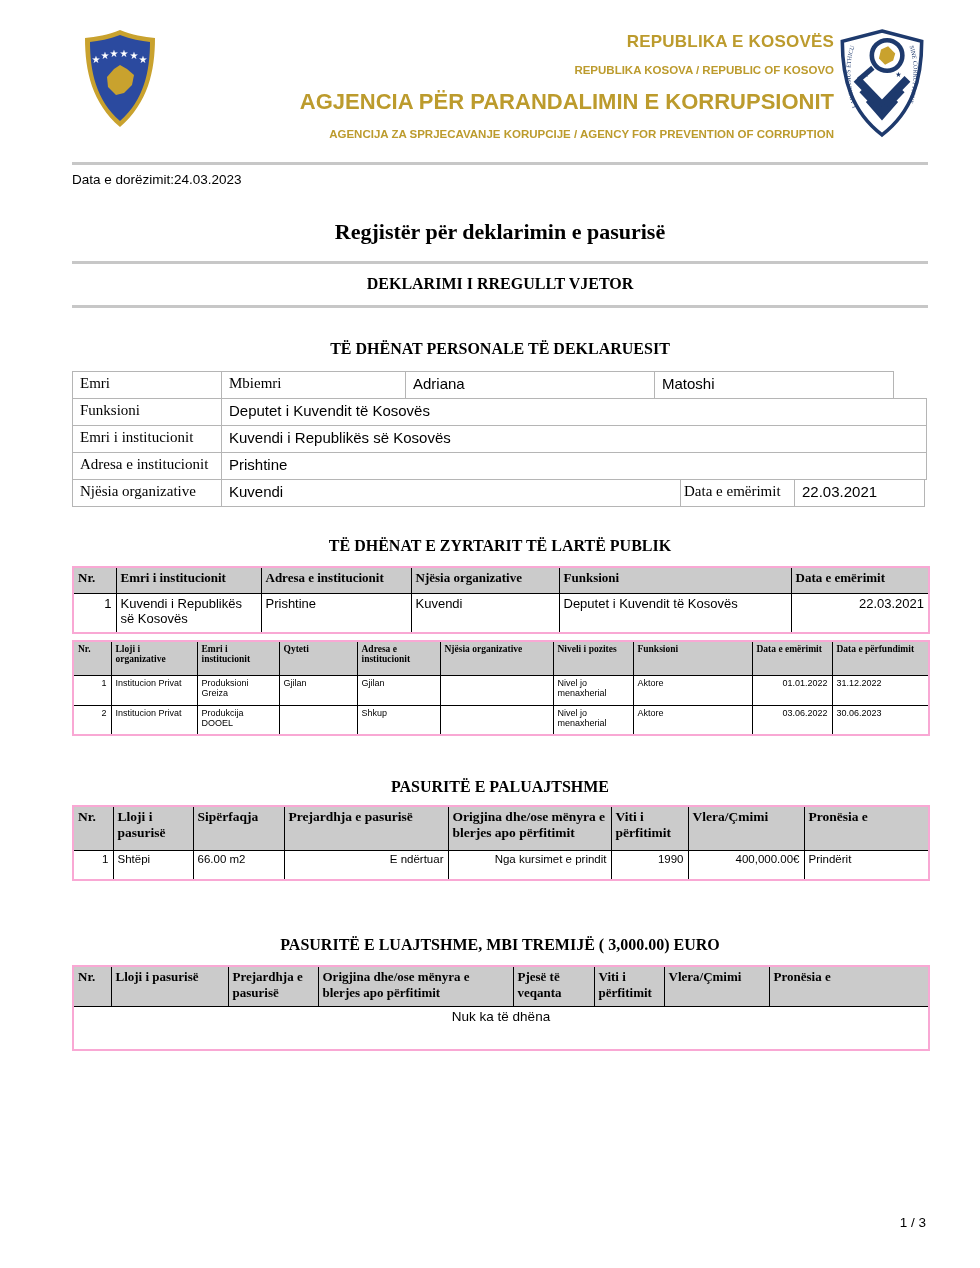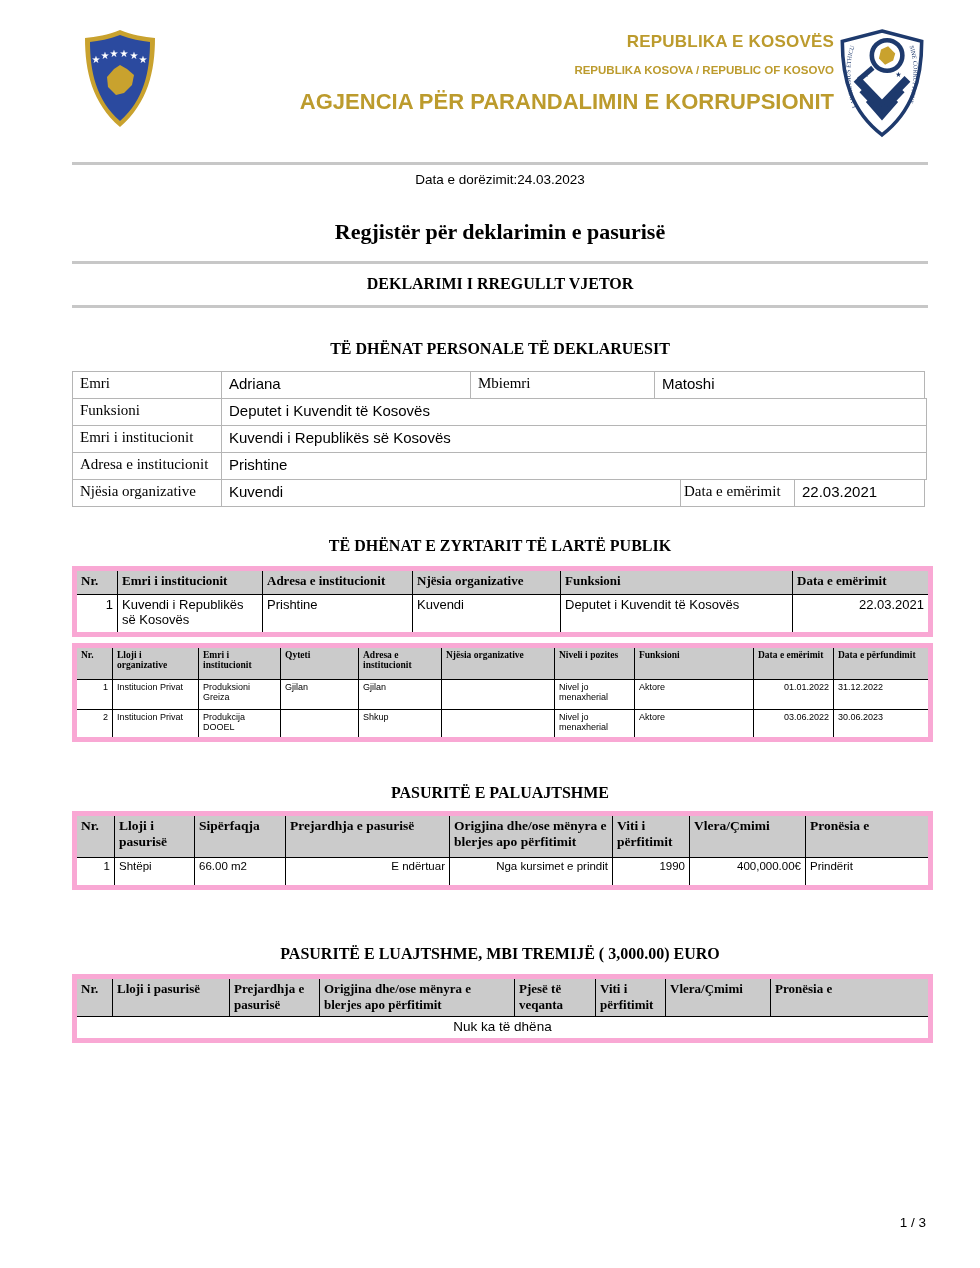--- a/index.html
+++ b/index.html
@@ -22,56 +22,56 @@
   .h-line1 { font-size: 17px; font-weight: bold; letter-spacing: .2px; }
   .h-line2 { font-size: 11.5px; font-weight: bold; margin-top: 12px; }
   .h-line3 { font-size: 22px; font-weight: bold; margin-top: 13px; }
   .h-line4 { font-size: 11.5px; font-weight: bold; margin-top: 13px; }
 
   .rule { height: 3px; background: #c7c7c7; }
   .rule-1 { margin-top: 22px; }
   .rule-2 { margin-top: 16px; }
   .rule-3 { }
 
-  .date-line { text-align: center; font-size: 13.5px; margin-top: 7px; }
+  .date-line { text-align: left; font-size: 13.5px; margin-top: 7px; }
 
   .doc-title { font-family: "Liberation Serif", serif; font-weight: bold; font-size: 22px; text-align: center; margin-top: 32px; margin-bottom: 14px; }
   .doc-subtitle { font-family: "Liberation Serif", serif; font-weight: bold; font-size: 16px; text-align: center; padding: 11px 0 12px 0; }
 
   .section-title { font-family: "Liberation Serif", serif; font-weight: bold; font-size: 16px; text-align: center; }
   .st-personal { margin-top: 32px; }
   .st-official { margin-top: 30px; }
   .st-functions { margin-top: 30px; line-height: 1.25; }
   .st-immovable { margin-top: 42px; }
   .st-movable { margin-top: 55px; }
 
   
   .ptable { margin-top: 14px; }
   .prow { display: flex; margin-top: -1px; }
   .pcell { border: 1px solid #b5b5b5; margin-left: -1px; padding: 3px 7px; min-height: 28px; }
   .prow .pcell:first-child { margin-left: 0; }
   .plabel { font-family: "Liberation Serif", serif; font-size: 15px; }
   .pvalue { font-family: "Liberation Sans", sans-serif; font-size: 15px; }
 
   
-  table.dtable { border-collapse: collapse; table-layout: fixed; width: 856px; border: 5px solid #f9a8d4; }
+  table.dtable { border-collapse: collapse; table-layout: fixed; width: 856px; border: 2px solid #f9a8d4; }
   table.dtable th, table.dtable td { border: 1px solid #000; vertical-align: top; padding: 2px 4px; overflow: hidden; }
   table.dtable th { background: #cbcbcb; font-family: "Liberation Serif", serif; font-weight: bold; text-align: left; }
   .t-official { margin-top: 11px; }
   .t-official th { font-size: 13px; height: 26px; }
   .t-official td { font-size: 13px; height: 40px; }
   .t-functions { margin-top: 6px; }
   .t-functions th { font-size: 9.5px; height: 34px; padding: 2px 3px; }
   .t-functions td { font-size: 9px; height: 30px; padding: 2px 3px; }
   .t-immovable { margin-top: 9px; }
   .t-immovable th { font-size: 13.5px; height: 44px; }
   .t-immovable td { font-size: 11.5px; height: 30px; }
   .t-movable { margin-top: 11px; }
   .t-movable th { font-size: 13px; height: 40px; }
-  .t-movable td { font-size: 13.5px; height: 24px; }
+  .t-movable td { font-size: 13.5px; height: 44px; }
   .ar { text-align: right; }
   .ac { text-align: center; }
 
   .footer-page { position: absolute; right: 54px; bottom: 38px; font-size: 13.5px; }
 </style>
 </head>
 <body>
 
 <div class="page">
 
@@ -86,20 +86,21 @@
         <text x="44" y="30" font-size="10" fill="#ffffff" text-anchor="middle">★</text>
         <text x="54" y="32" font-size="10" fill="#ffffff" text-anchor="middle">★</text>
         <text x="63" y="36" font-size="10" fill="#ffffff" text-anchor="middle">★</text>
         <path d="M34 42 L40 38 L47 42 L54 48 L52 58 L44 66 L36 68 L28 60 L27 50 Z" fill="#c9a22e"></path>
       </svg>
     </span>
     <div class="header-text">
       <div class="h-line1">REPUBLIKA E KOSOVËS</div>
       <div class="h-line2">REPUBLIKA KOSOVA / REPUBLIC OF KOSOVO</div>
       <div class="h-line3">AGJENCIA PËR PARANDALIMIN E KORRUPSIONIT</div>
+      <div class="h-line4">AGENCIJA ZA SPRJECAVANJE KORUPCIJE / AGENCY FOR PREVENTION OF CORRUPTION</div>
     </div>
     <span class="emblem-right">
       <svg viewBox="0 0 94 112" width="96" height="114">
         <defs>
           <path id="arcL" d="M22 80 Q11 46 20 20"></path>
           <path id="arcR" d="M74 20 Q83 46 72 80"></path>
         </defs>
         <path d="M47 5 L86 15 C86 52 77 84 47 107 C17 84 8 52 8 15 Z" fill="#ffffff" stroke="#1e3a6d" stroke-width="3.5"></path>
         <text font-size="6" fill="#1e3a6d" font-family="Liberation Serif, serif"><textPath href="#arcL">LABORAMUS ETHICUM</textPath></text>
         <text font-size="6" fill="#1e3a6d" font-family="Liberation Serif, serif"><textPath href="#arcR">SINE CORRUPTIONE</textPath></text>
@@ -124,23 +125,23 @@
 
     <div class="rule rule-2"></div>
     <div class="doc-subtitle">DEKLARIMI I RREGULLT VJETOR</div>
     <div class="rule rule-3"></div>
 
     <div class="section-title st-personal">TË DHËNAT PERSONALE TË DEKLARUESIT</div>
 
     <div class="ptable">
       <div class="prow">
         <div class="pcell plabel" style="width:150px">Emri</div>
+        <div class="pcell plabel" style="width:185px">Mbiemri</div>
         <div class="pcell pvalue" style="width:250px">Adriana</div>
-        <div class="pcell plabel" style="width:185px">Mbiemri</div>
-        <div class="pcell pvalue" style="width:271px">Matoshi</div>
+        <div class="pcell pvalue" style="width:240px">Matoshi</div>
       </div>
       <div class="prow">
         <div class="pcell plabel" style="width:150px">Funksioni</div>
         <div class="pcell pvalue" style="width:706px">Deputet i Kuvendit të Kosovës</div>
       </div>
       <div class="prow">
         <div class="pcell plabel" style="width:150px">Emri i institucionit</div>
         <div class="pcell pvalue" style="width:706px">Kuvendi i Republikës së Kosovës</div>
       </div>
       <div class="prow">

